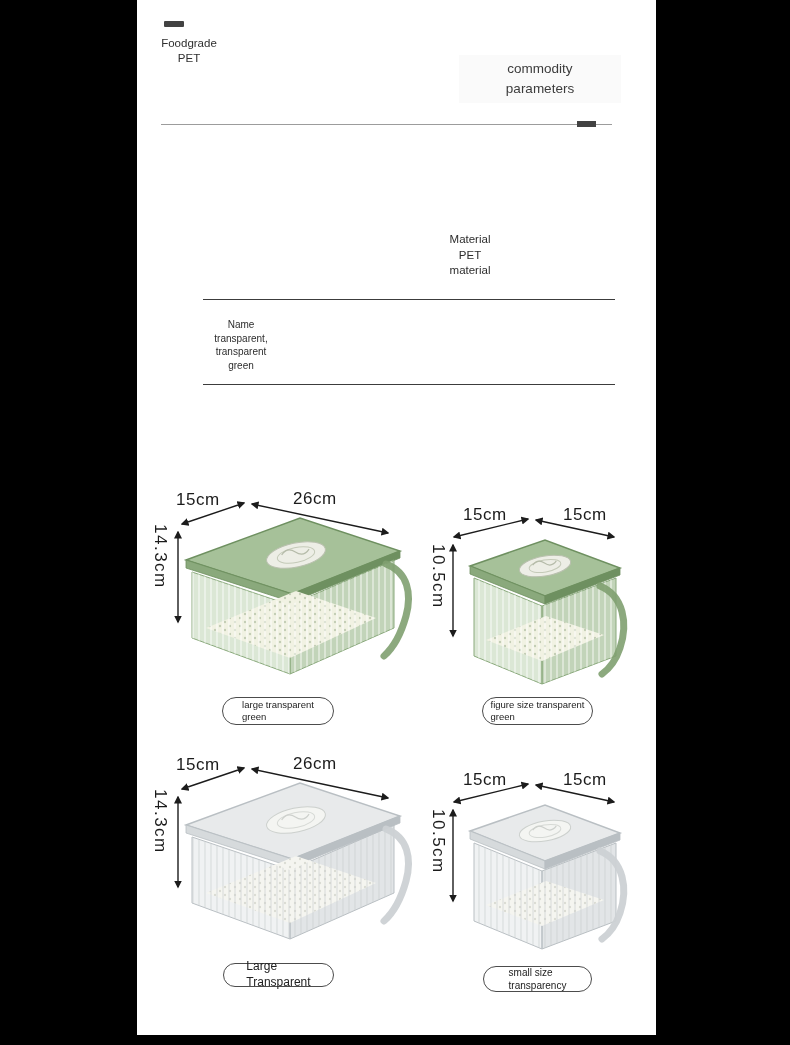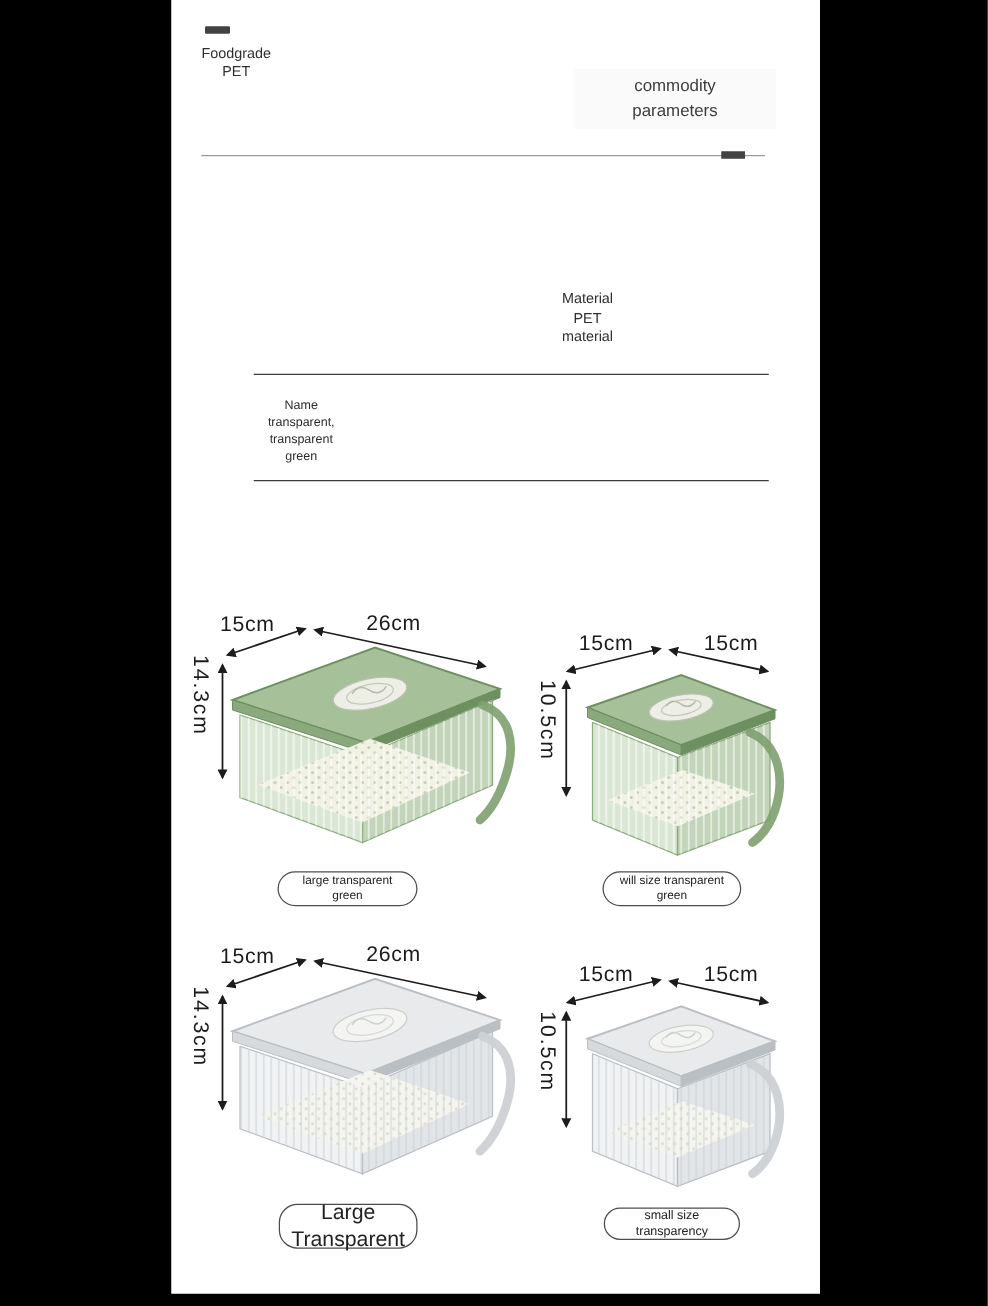--- a/index.html
+++ b/index.html
@@ -33,25 +33,25 @@
   .c3 { left:11px;  top:753px; width:290px; height:250px; }
   .c4 { left:291px; top:753px; width:225px; height:250px; }
   .art { position:absolute; left:0; top:0; }
 
   .dim { position:absolute; font-size:17px; color:#1b1b1b; letter-spacing:0.5px; }
   .dim-h { writing-mode:vertical-rl; letter-spacing:1.5px; }
   .lg-dw { left:28px; top:2px; }  .lg-dl { left:145px; top:1px; }  .lg-dh { left:2px; top:36px; }
   .sm-dw { left:35px; top:17px; } .sm-dl { left:135px; top:17px; } .sm-dh { left:0px; top:56px; }
 
   .pill { position:absolute; border:1px solid var(--pill-border); border-radius:15px; background:#fff;
-          display:flex; align-items:center; justify-content:center; text-align:center; color:#222; }
+          display:flex; align-items:center; justify-content:center; color:#222; }
   .pill span { line-height:1.3; }
   .p1 { left:74px; top:209px; width:112px; height:28px; font-size:9.5px; }
   .p2 { left:54px; top:209px; width:111px; height:28px; font-size:9.5px; }
-  .p3 { left:75px; top:210px; width:111px; height:36px; font-size:17px; }
+  .p3 { left:75px; top:210px; width:111px; height:24px; font-size:12px; }
   .p4 { left:55px; top:213px; width:109px; height:26px; font-size:10px; }
 
   .arrow-line { stroke:var(--arrow); stroke-width:1.4; }
 </style>
 </head>
 <body>
 
 <div class="page">
   <div class="content">
 
@@ -154,21 +154,21 @@
             <ellipse cx="117" cy="78" rx="16" ry="6" style="fill:none;stroke:#c4cab8;stroke-width:1"></ellipse>
             <path d="M105,75 q6,-6 12,0 q6,6 12,0" style="fill:none;stroke:#b5bba9;stroke-width:1.2"></path>
           </g>
           <path d="M172,98 C196,108 200,136 192,160 C188,172 181,181 174,186" style="fill:none;stroke:var(--green-handle);stroke-width:7;stroke-linecap:round;opacity:0.9"></path>
         </g>
       </svg>
       <span class="dim sm-dw">15cm</span>
       <span class="dim sm-dl">15cm</span>
       <span class="dim dim-h sm-dh">10.5cm</span>
       <div class="pill p2">
-        <span class="pre">will size transparent
+        <span class="pre">figure size transparent
 green</span>
       </div>
     </div>
 
     <div class="card c3">
       <svg class="art" width="290" height="250" viewBox="0 0 290 250">
         <defs>
           <marker id="ahC" markerWidth="8" markerHeight="8" refX="6.5" refY="4" orient="auto-start-reverse" markerUnits="userSpaceOnUse" viewBox="0 0 8 8">
               <path d="M0,0 L8,4 L0,8 z" style="fill:var(--arrow)"></path>
             </marker>

